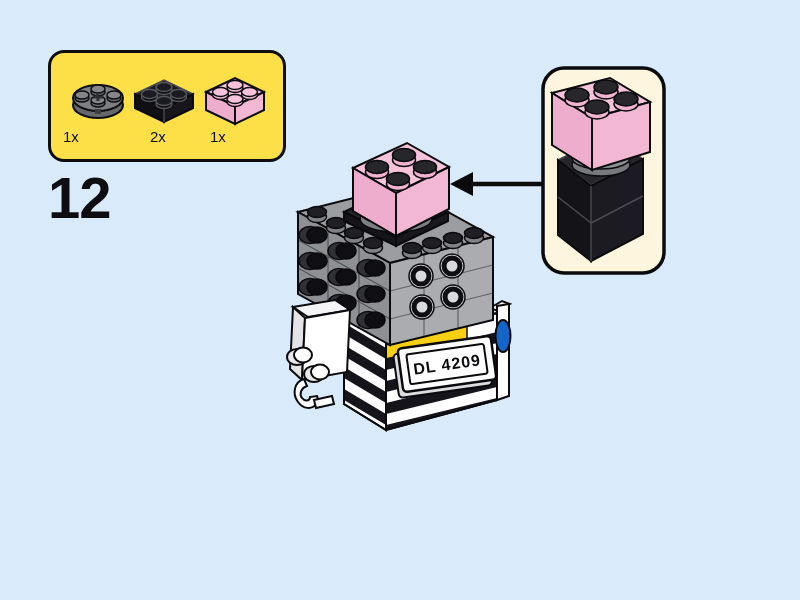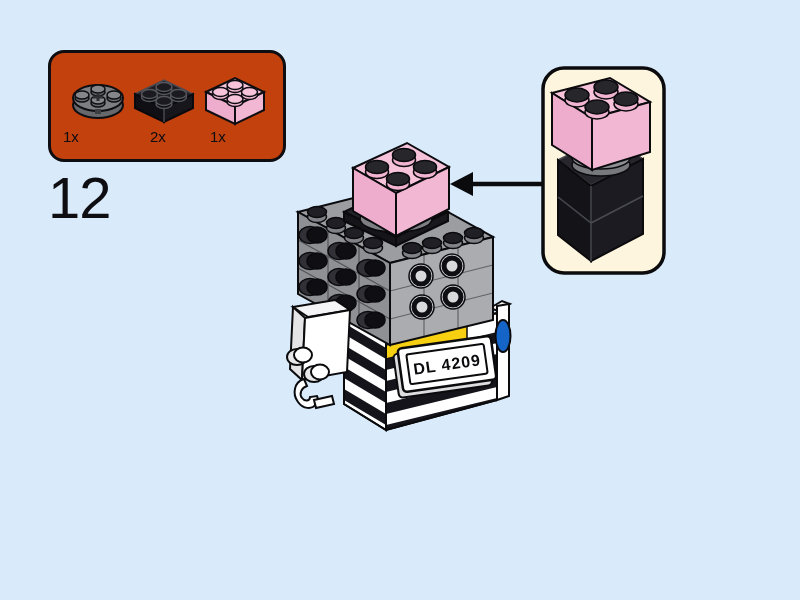--- a/index.html
+++ b/index.html
@@ -1,22 +1,22 @@
 <!DOCTYPE html>
 <html><head>
 <meta charset="utf-8">
 <style>
   html,body{margin:0;padding:0;background:#d9eafa;}
   .stage{position:relative;width:800px;height:600px;background:#d9eafa;overflow:hidden;
          font-family:"Liberation Sans",sans-serif;color:#0d0d12;}
-  .parts-box{position:absolute;left:48px;top:50px;width:238px;height:112px;background:#c2410c;
+  .parts-box{position:absolute;left:48px;top:50px;width:238px;height:112px;background:#fde047;
              border:3px solid #0d0d12;border-radius:16px;box-sizing:border-box;}
   .part-icon{position:absolute;}
   .part-count{position:absolute;font-size:15px;line-height:1;color:#0d0d12;}
-  .step-number{position:absolute;left:48px;top:164px;font-size:58px;font-weight:400;
+  .step-number{position:absolute;left:48px;top:164px;font-size:58px;font-weight:700;
                letter-spacing:-1px;color:#0d0d12;}
   .model-svg{position:absolute;left:0;top:0;}
   svg{display:block;}
 </style>
 </head>
 <body>
 
 <div class="stage">
 
   <div class="parts-box">

